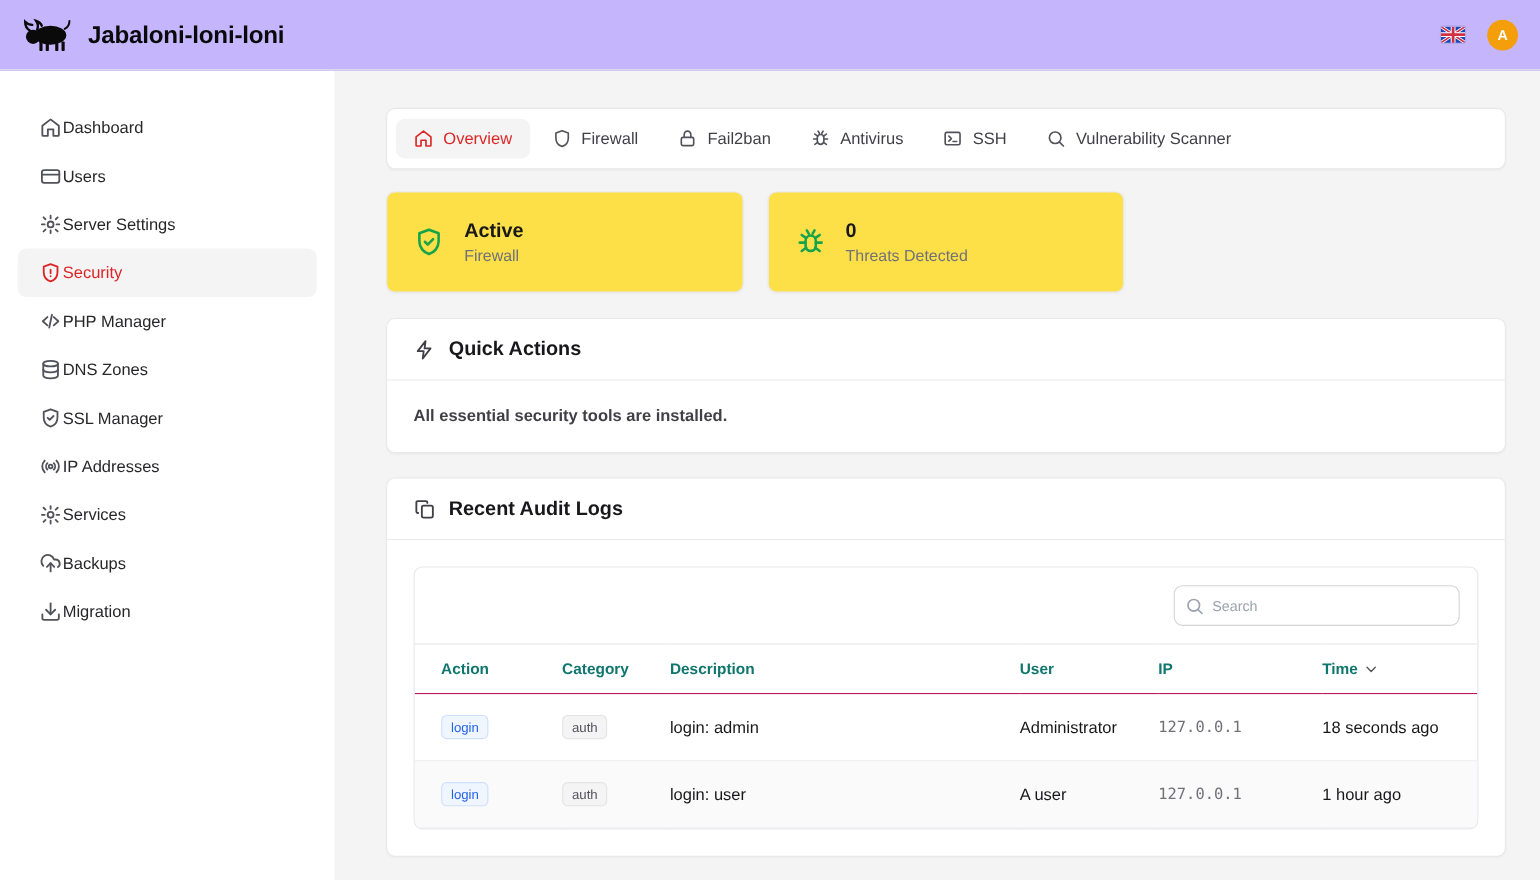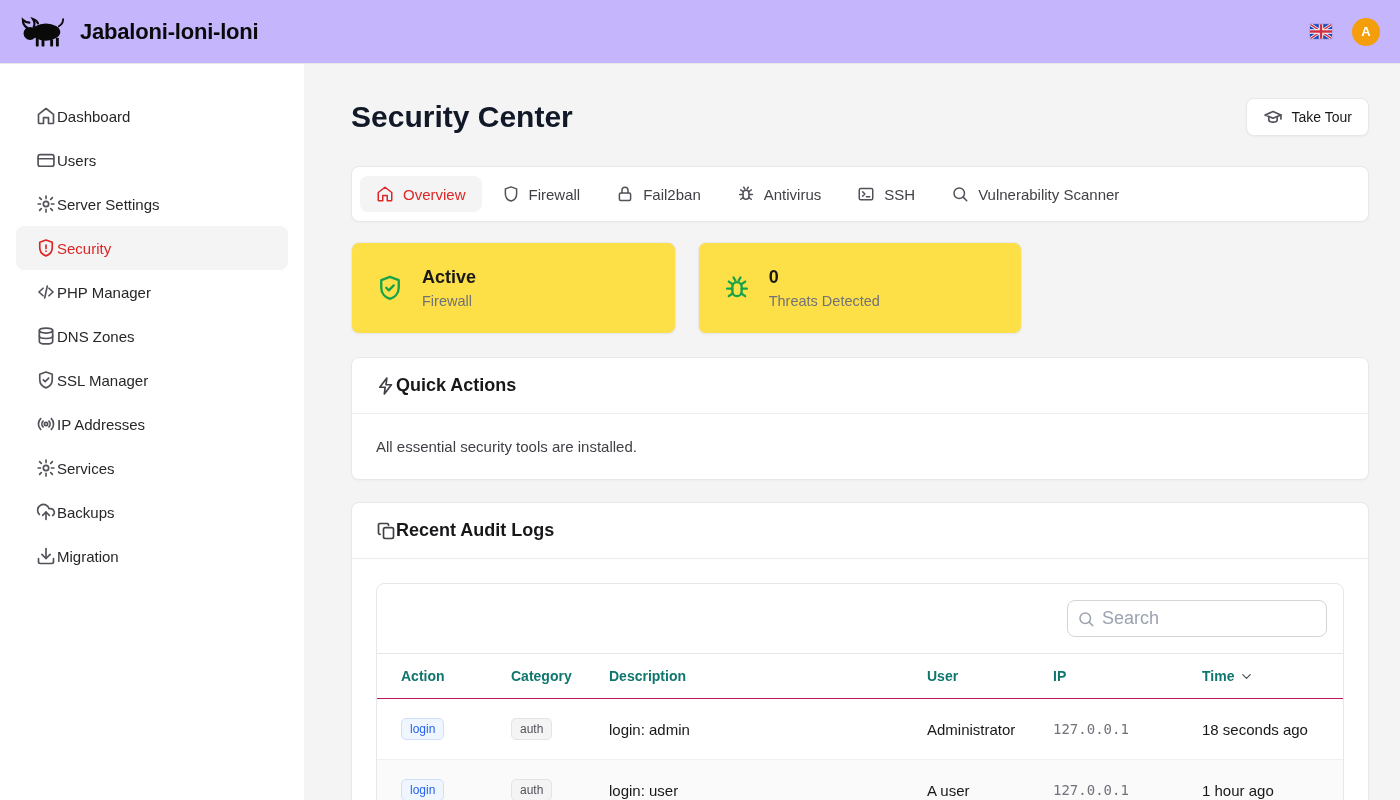--- a/index.html
+++ b/index.html
@@ -59,34 +59,34 @@
   .stat-card { background:#fde047; border:1px solid #e8e8ea; border-radius:8px;
                box-shadow:0 1px 2px rgba(0,0,0,.03); padding:24px; display:flex;
                align-items:center; gap:18px; }
   .stat-icon { width:28px; height:28px; flex-shrink:0; }
   .c-green { color:#16a34a; }
   .c-red   { color:#ef4444; }
   .stat-value { font-size:18px; font-weight:700; color:#18181b; margin-bottom:5px; }
   .stat-label { font-size:14.5px; color:#71717a; }
 
   .section-card { margin-bottom:22px; }
-  .section-head { display:flex; align-items:center; padding:17px 24px;
+  .section-head { display:flex; align-items:center; gap:12px; padding:17px 24px;
                   border-bottom:1px solid #ececee; }
   .section-head .ic { color:#3f3f46; }
   .section-title { font-size:18px; font-weight:700; color:#18181b; }
   .section-body { padding:24px; }
-  .qa-text { font-size:15px; color:#3f3f46; }
+  .qa-text { font-size:15px; color:#3f3f46;font-weight:bold; }
 
   
   .table-card { border:1px solid #e5e7eb; border-radius:8px; background:#fff; overflow:hidden; }
   .search-row { display:flex; justify-content:flex-end; padding:16px; }
   .search-box { position:relative; width:260px; }
   .search-box .ic-sm { position:absolute; left:10px; top:10px; color:#9ca3af; }
   .search-input { width:100%; height:37px; border:1px solid #d4d4d8; border-radius:8px;
-                  padding:0 12px 0 34px; font-size:18px; font-family:inherit; color:#404040;
+                  padding:0 12px 0 34px; font-size:13px; font-family:inherit; color:#404040;
                   outline:none; background:#fff; }
   .search-input::placeholder { color:#9ca3af; }
 
   table { width:100%; border-collapse:collapse; table-layout:fixed; }
   th { text-align:left; font-size:14px; font-weight:700; color:#0f766e;
        padding:14px 16px 14px 0; border-top:1px solid #e5e7eb; border-bottom:1px solid #be185d; }
   th:first-child, td:first-child { padding-left:24px; }
   td { padding:19px 16px 19px 0; font-size:15px; color:#18181b; vertical-align:middle; }
   tbody tr { border-bottom:1px solid #f0f0f2; cursor:pointer; }
   tbody tr:nth-child(even) { background:#fafafa; }
@@ -224,31 +224,20 @@
           <path d="m7 10 5 5 5-5"></path>
           <path d="M12 15V3"></path>
         </svg>
       <span>Migration</span>
     </div>
 
   </nav>
 
   <main class="main">
 
-    <div class="page-head">
-      <h1 class="page-title">Security Center</h1>
-      <button class="tour-btn">
-        <svg class="ic" viewBox="0 0 24 24" fill="none" stroke="currentColor" stroke-width="2" stroke-linecap="round" stroke-linejoin="round">
-            <path d="m2.5 9.5 9.5-4 9.5 4-9.5 4z"></path>
-            <path d="M7 11.5v4.2c0 1.4 2.2 2.5 5 2.5s5-1.1 5-2.5v-4.2"></path>
-            <path d="M21.5 9.5v5"></path>
-          </svg>
-        <span>Take Tour</span>
-      </button>
-    </div>
 
     <div class="card tabs-card">
       <div class="tab active">
         <svg class="ic-sm" viewBox="0 0 24 24" fill="none" stroke="currentColor" stroke-width="2" stroke-linecap="round" stroke-linejoin="round">
             <path d="m3 10 9-7 9 7v10a1 1 0 0 1-1 1h-5v-7h-6v7H4a1 1 0 0 1-1-1z"></path>
           </svg>
         <span>Overview</span>
       </div>
       <div class="tab">
         <svg class="ic-sm" viewBox="0 0 24 24" fill="none" stroke="currentColor" stroke-width="2" stroke-linecap="round" stroke-linejoin="round">

